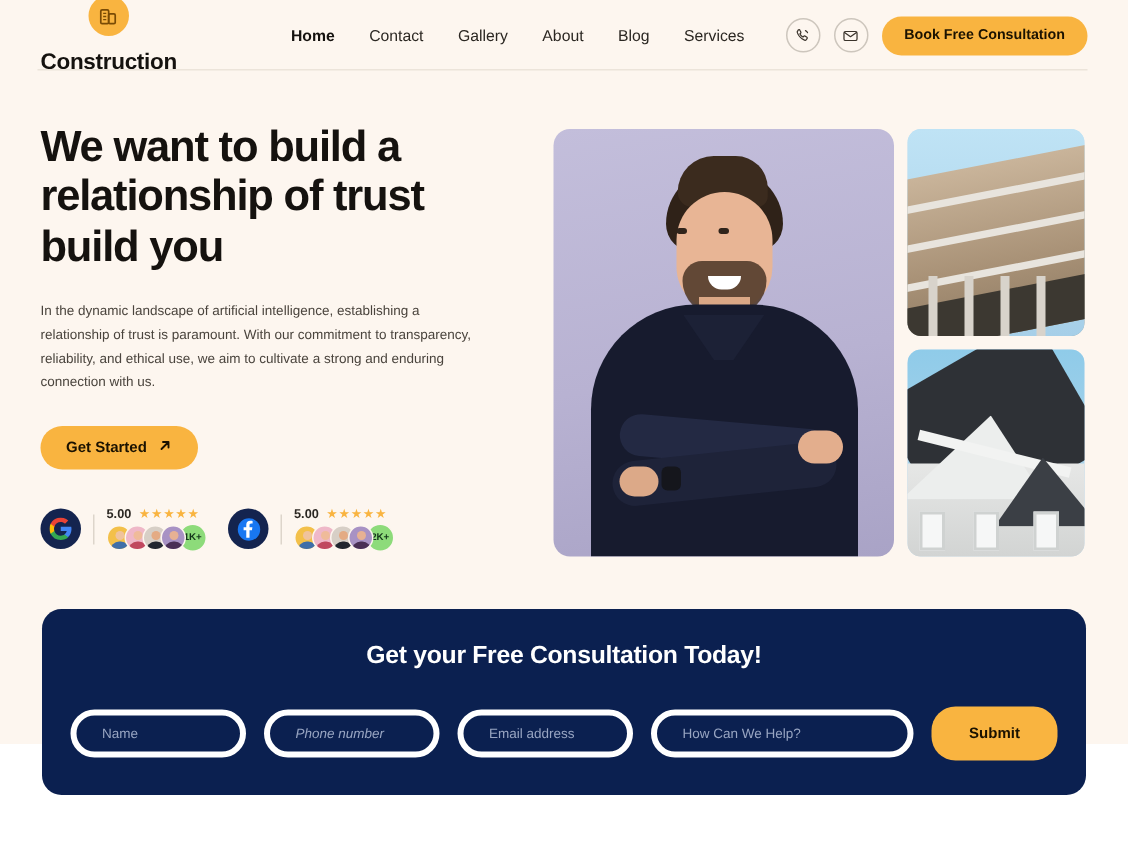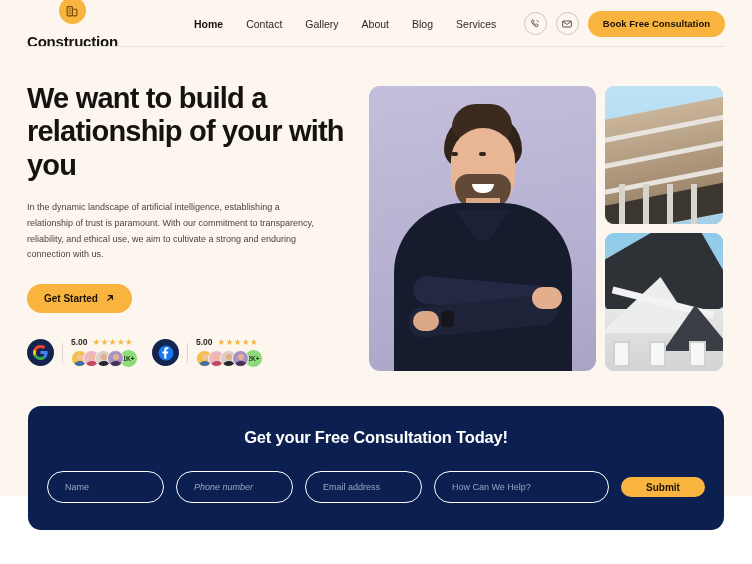--- a/index.html
+++ b/index.html
@@ -245,33 +245,33 @@
     margin-top: 22px;
     font-size: 16.5px; font-weight: 700; color: #ffffff;
     letter-spacing: -0.2px;
   }
   .form-row {
     margin-top: 24px;
     display: flex; align-items: center; gap: 12px;
   }
   .field {
     height: 32px; border-radius: 16px;
-    border: 1px solid #ffffff; background: transparent;
+    border: 4px solid #ffffff; background: transparent;
     color: #e8ecf5; font-size: 9px;
     padding: 0 17px;
     font-family: "Liberation Sans", sans-serif;
     outline: none;
   }
   .field::placeholder { color: #98a5c2; }
   .field.name { width: 117px; }
   .field.phone { width: 117px; font-style: italic; }
   .field.email { width: 117px; }
   .field.help { width: 175px; }
   .submit-btn {
-    width: 84px; height: 20px; border-radius: 16px;
+    width: 84px; height: 36px; border-radius: 16px;
     background: #f9b440; border: none;
     color: #1b1200; font-size: 10px; font-weight: 700;
     font-family: "Liberation Sans", sans-serif;
   }
 </style>
 </head>
 <body>
 
 <div class="page">
 
@@ -315,21 +315,21 @@
         </svg>
       </div>
       <button class="cta-pill">Book Free Consultation</button>
     </div>
   </div>
   <div class="header-rule"></div>
 
   <div class="hero">
 
     <div class="hero-left">
-      <h1 class="hero-title">We want to build a relationship of your with you</h1>
+      <h1 class="hero-title">We want to build a relationship of trust build you</h1>
       <p class="hero-text">In the dynamic landscape of artificial intelligence, establishing a relationship of trust is paramount. With our commitment to transparency, reliability, and ethical use, we aim to cultivate a strong and enduring connection with us.</p>
 
       <button class="get-started">
         <span>Get Started</span>
         <span>
           <svg width="10" height="10" viewBox="0 0 12 12" fill="none">
             <path d="M3.2 8.8 8.8 3.2M4.4 3.2h4.4v4.4" stroke="#1b1200" stroke-width="1.5" stroke-linecap="round" stroke-linejoin="round"></path>
           </svg>
         </span>
       </button>

